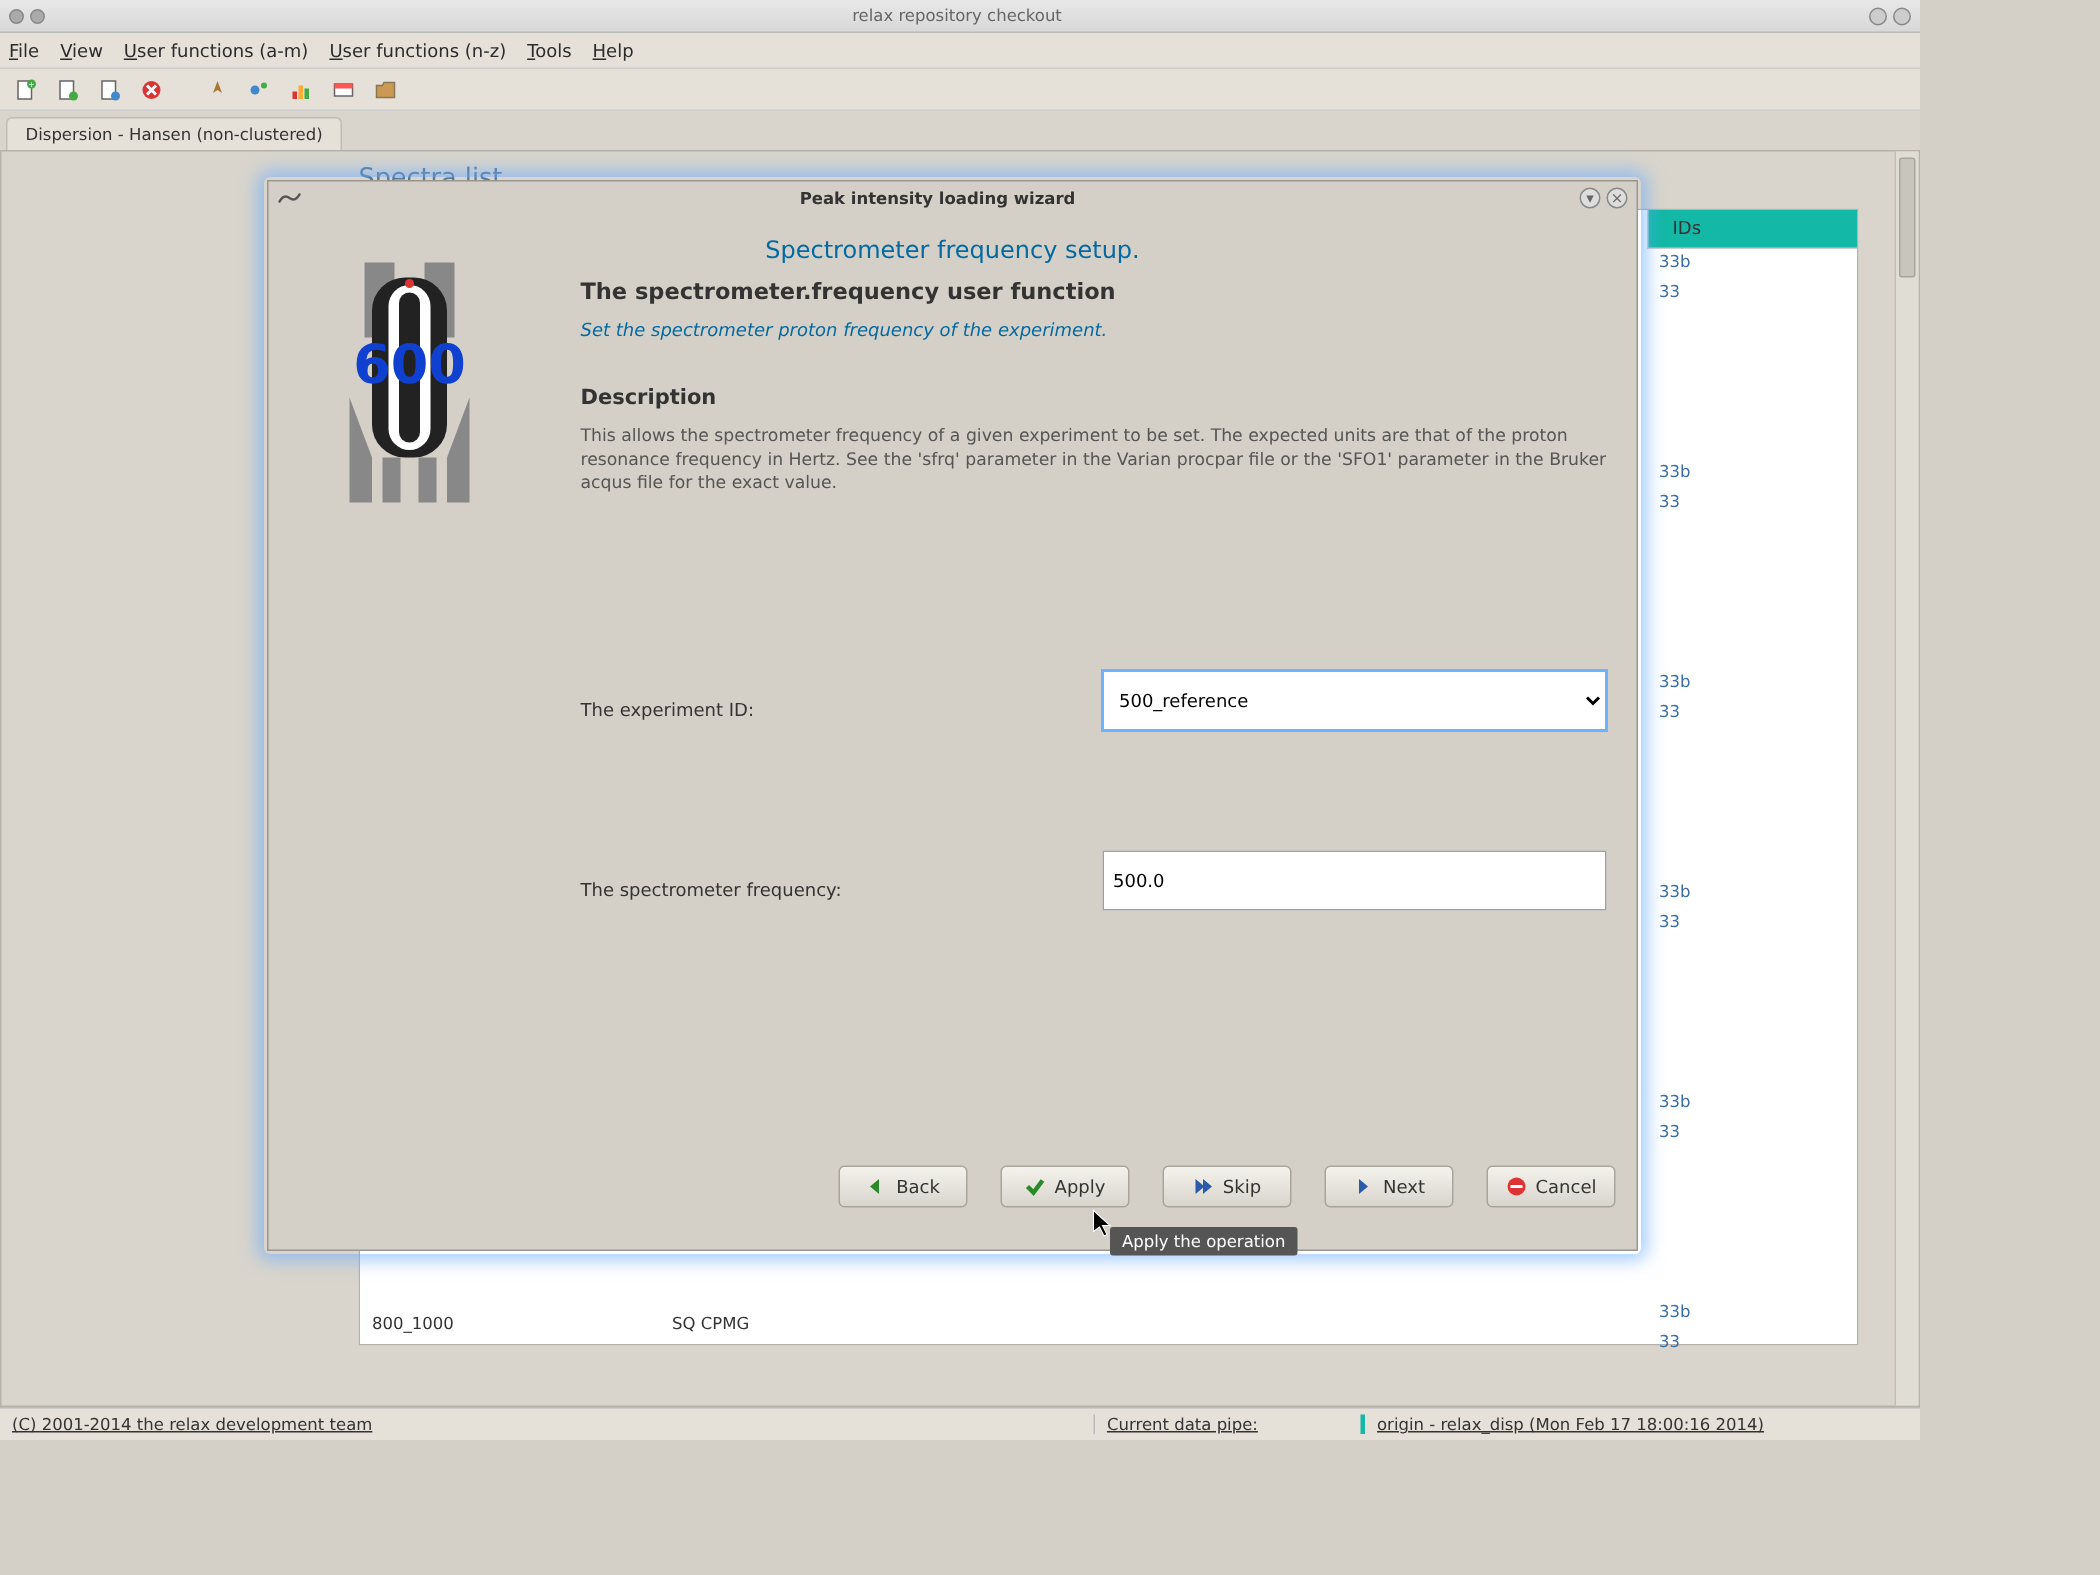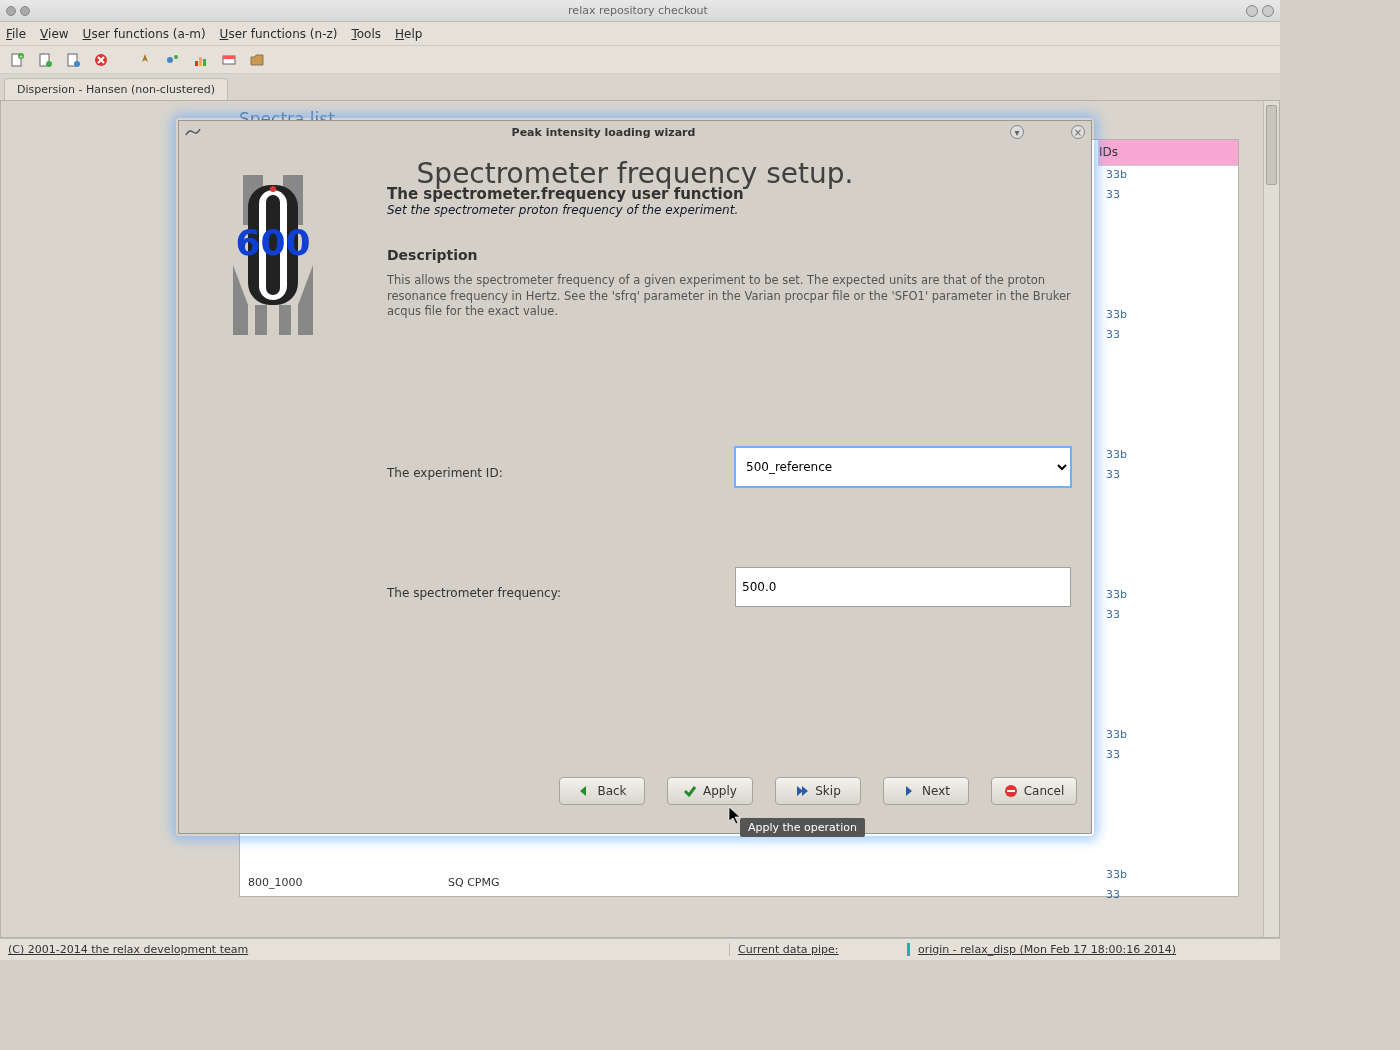--- a/index.html
+++ b/index.html
@@ -29,40 +29,40 @@
 .mainarea { position:absolute; top:100px; left:0; right:0; bottom:22px; background:#d9d5cd; padding:4px; }
 .scrollpane { position:absolute; top:0; left:0; right:0; bottom:0; border:1px solid #b5b2aa; background:#d9d5cd; }
 .vscrollbar { position:absolute; right:0; top:0; width:16px; height:100%; background:#e0ddd5; border-left:1px solid #c0bdb5; }
 .vscrollbar .thumb { position:absolute; left:2px; right:2px; top:4px; height:80px; background:#c8c5bd; border:1px solid #a8a59d; border-radius:2px; }
 
 
 .section-title { position:absolute; top:8px; left:238px; color:#5a7a9a; font-size:17px; }
 
 
 .bgtable { position:absolute; top:38px; left:238px; right:40px; bottom:40px; background:#fff; border:1px solid #b5b2aa; }
-.bgtable .hdr { position:absolute; top:0; right:0; width:140px; height:26px; border-bottom:1px solid #ccc; border-left:1px solid #ccc; padding:5px 0; color:#333; background:#f9a8d4; }
+.bgtable .hdr { position:absolute; top:0; right:0; width:140px; height:26px; border-bottom:1px solid #ccc; border-left:1px solid #ccc; padding:5px 16px; color:#333; background:#14b8a6; }
 .bgtable .cellcol { position:absolute; top:26px; right:0; width:140px; }
 .bgtable .cell { height:20px; padding:2px 8px; color:#3a6ea5; font-size:11px; }
 .bgtable .lastrow { position:absolute; bottom:0; left:0; right:0; height:24px; display:flex; }
 .bgtable .lastrow div { padding:4px 8px; color:#333; font-size:11px; }
 
 
 .dialog-glow { position:absolute; top:118px; left:176px; width:918px; height:718px; border-radius:4px; box-shadow:0 0 12px 4px rgba(100,170,255,0.6); pointer-events:none; }
 .dialog { position:absolute; top:120px; left:178px; width:914px; height:714px; background:#d4d0c8; border:1px solid #9a9690; }
-.dialog .dtitlebar { height:22px; display:flex; align-items:center; padding:0 6px;gap:43px; }
+.dialog .dtitlebar { height:22px; display:flex; align-items:center; padding:0 6px; }
 .dialog .dtitlebar .dico { width:16px; height:10px; }
 .dialog .dtitlebar .dtitle { flex:1; text-align:center; font-weight:bold; font-size:11px; color:#333; }
 .dialog .dtitlebar .dbtn { width:14px; height:14px; border-radius:50%; border:1px solid #888; background:#ddd; margin-left:4px; display:flex; align-items:center; justify-content:center; font-size:10px; color:#666; }
 
-.dialog .heading { text-align:center; font-size:28px; color:#404040; margin-top:14px; }
+.dialog .heading { text-align:center; font-size:16px; color:#0369a1; margin-top:14px; }
 .dialog .sideimg { position:absolute; top:24px; left:14px; width:160px; height:200px; }
 
 .dialog .content { position:absolute; top:50px; left:208px; right:20px; }
 .dialog .subhead { font-weight:bold; font-size:15px; color:#333; margin-top:14px; }
-.dialog .subdesc { font-style:italic; color:#0f172a; font-size:12px; }
+.dialog .subdesc { font-style:italic; color:#0369a1; font-size:12px; margin-top:10px; }
 .dialog .deschead { font-weight:bold; font-size:14px; color:#333; margin-top:30px; }
 .dialog .desctext { color:#555; font-size:11.5px; margin-top:10px; line-height:1.35; }
 
 .dialog .formrow { position:absolute; left:208px; right:20px; display:flex; align-items:center; }
 .dialog .formrow .lbl { width:348px; color:#333; font-size:12px;margin-top:12px; }
 .dialog .formrow .fld { flex:1; }
 .dialog select, .dialog input[type=text] { width:100%; height:40px; border:1px solid #a0a0a0; background:#fff; padding:2px 6px; font-size:12px; font-family:inherit; }
 .dialog select.hl { outline:2px solid #6bb3ff; outline-offset:-1px; }
 
 .dialog .btnrow { position:absolute; bottom:28px; right:14px; display:flex; gap:22px; }

